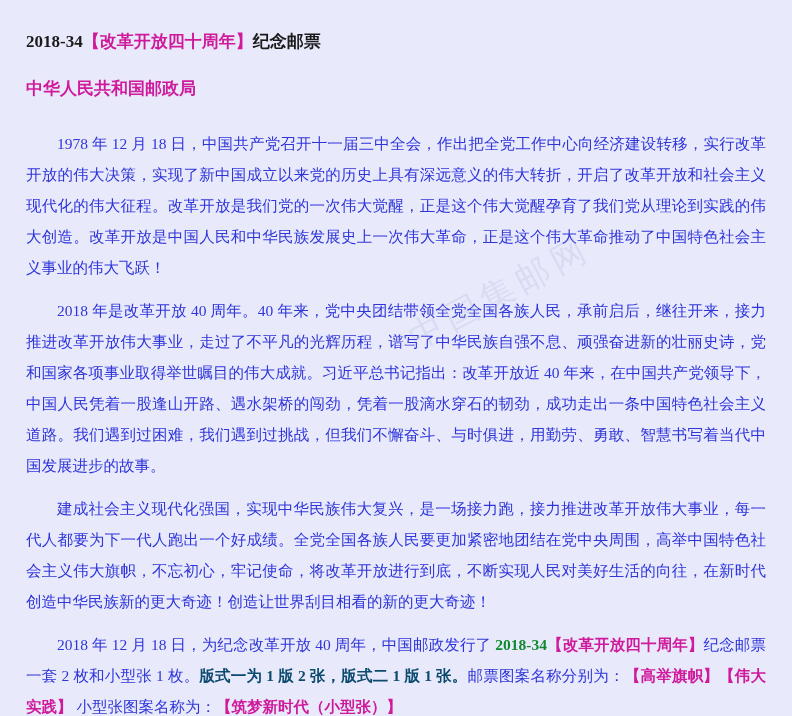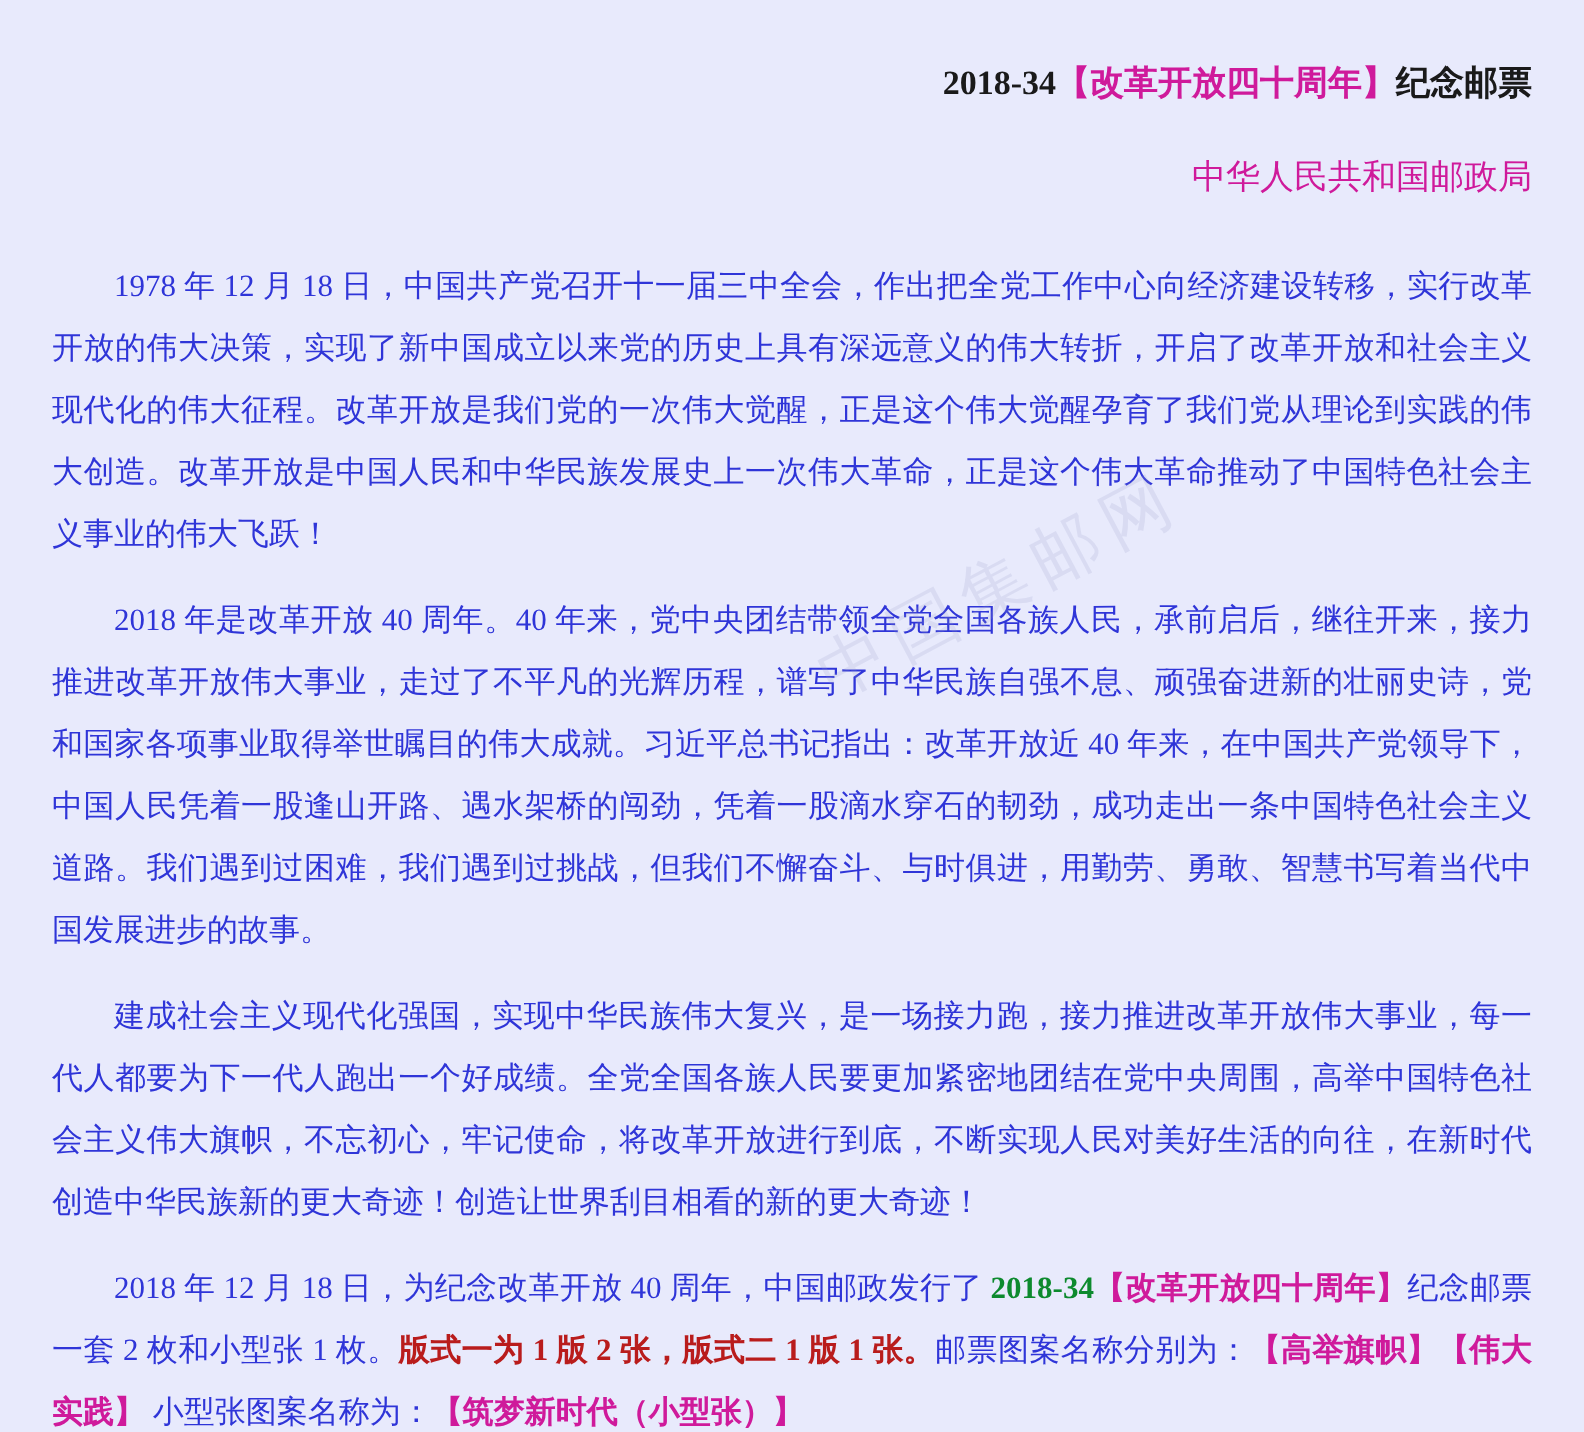--- a/index.html
+++ b/index.html
@@ -29,36 +29,36 @@
     font-size: 34px;
     color: rgba(150,155,200,0.18);
     transform: rotate(-28deg);
     letter-spacing: 6px;
     font-family: "Liberation Serif", serif;
     white-space: nowrap;
     pointer-events: none;
     user-select: none;
   }
   .title1 {
-    text-align: right;
+    text-align: left;
     font-weight: bold;
     font-size: 17px;
     color: #0d7a2e;
     margin: 8px 0 0 0;
     letter-spacing: 0px;
   }
   .title1 .red {
     color: #cf1a9b;
   }
   .title1 .black {
     color: #1a1a1a;
   }
   .title2 {
-    text-align: right;
-    font-weight: normal;
+    text-align: left;
+    font-weight: bold;
     font-size: 17px;
     color: #cf1a9b;
     margin: 24px 0 0 0;
   }
   .title3 {
     text-align: center;
     font-weight: bold;
     font-size: 17px;
     color: #d40d0d;
     margin: 24px 0 0 0;
@@ -80,21 +80,21 @@
   }
   .hl-green {
     color: #0d8a2e;
     font-weight: bold;
   }
   .hl-magenta {
     color: #cf1a9b;
     font-weight: bold;
   }
   .hl-black-b {
-    color: #b91c1c;
+    color: #0c4a6e;
     font-weight: bold;
   }
 </style>
 </head>
 <body>
 
 <div class="page">
 
   <div class="watermark">中国集邮网</div>
 

